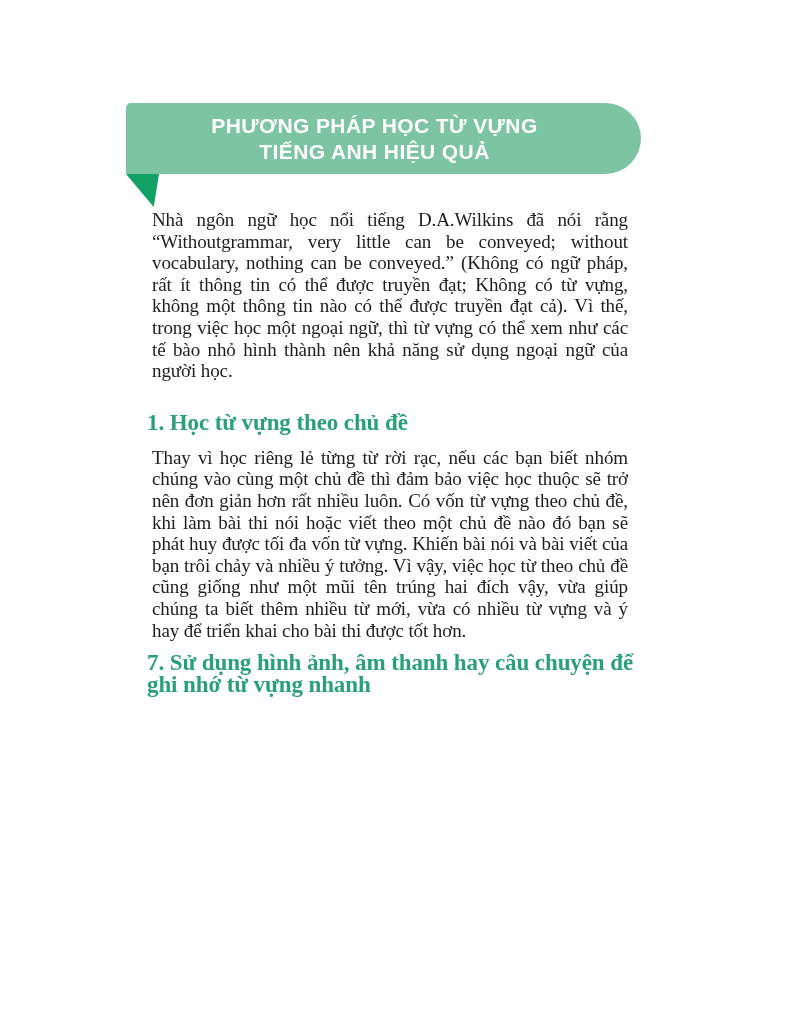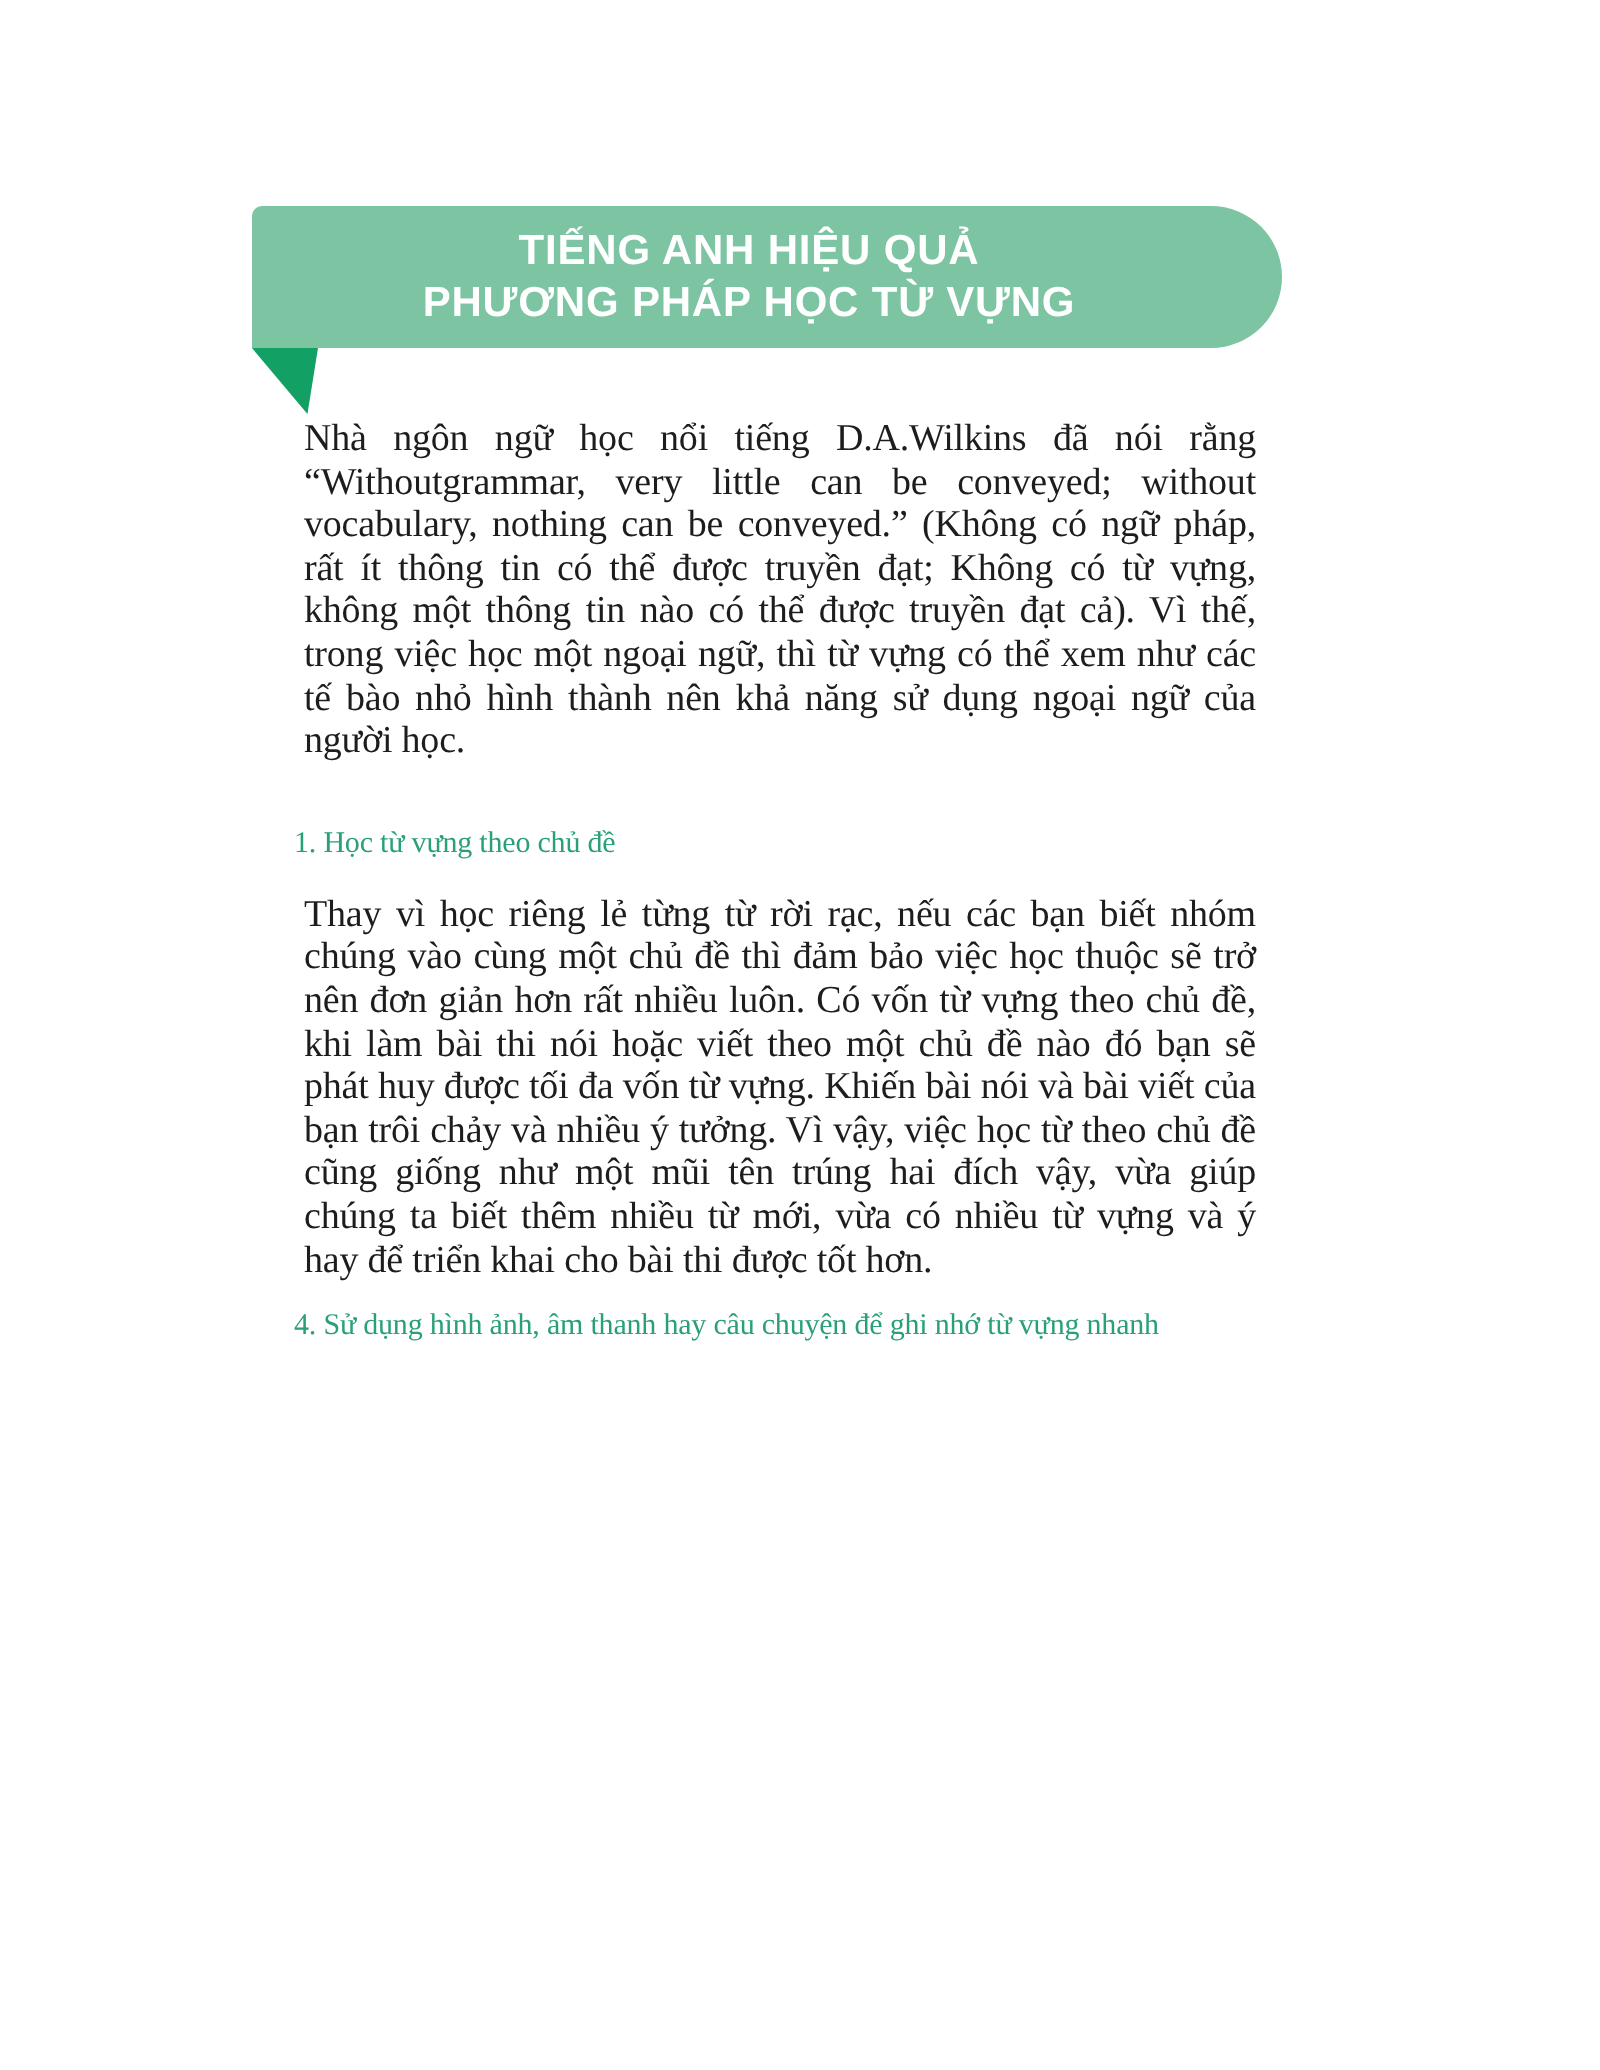--- a/index.html
+++ b/index.html
@@ -49,47 +49,47 @@
     line-height:21.6px;
     letter-spacing:-0.1px;
     color:var(--body-text);
     text-align:justify;
   }
   .content p{margin:5px;}
   .p-intro1{margin-bottom:25px !important;}
   .p-intro2{margin-bottom:0 !important;}
   .h{
     color:var(--heading-green);
-    font-weight:normal;
-    font-size:15px;
+    font-weight:bold;
+    font-size:23px;
     line-height:23px;
     margin:0;
     text-align:justify;
   }
   .h1{margin-top:29px;margin-bottom:13px;}
   .h2{margin-top:11px;margin-bottom:21px;line-height:22px;}
   .p-s1{margin-bottom:0 !important;}
 </style>
 </head>
 <body>
 
 <div class="page">
 
   <div class="banner">
+    <div class="banner-line">PHƯƠNG PHÁP HỌC TỪ VỰNG</div>
     <div class="banner-line">TIẾNG ANH HIỆU QUẢ</div>
-    <div class="banner-line">PHƯƠNG PHÁP HỌC TỪ VỰNG</div>
   </div>
 
   <div class="fold"></div>
 
   <div class="content">
     <p class="p-intro1">Nhà ngôn ngữ học nổi tiếng D.A.Wilkins đã nói rằng “Withoutgrammar, very little can be conveyed; without vocabulary, nothing can be conveyed.” (Không có ngữ pháp, rất ít thông tin có thể được truyền đạt; Không có từ vựng, không một thông tin nào có thể được truyền đạt cả). Vì thế, trong việc học một ngoại ngữ, thì từ vựng có thể xem như các tế bào nhỏ hình thành nên khả năng sử dụng ngoại ngữ của người học.</p>
 
 
     <h2 class="h h1">1. Học từ vựng theo chủ đề</h2>
 
     <p class="p-s1">Thay vì học riêng lẻ từng từ rời rạc, nếu các bạn biết nhóm chúng vào cùng một chủ đề thì đảm bảo việc học thuộc sẽ trở nên đơn giản hơn rất nhiều luôn. Có vốn từ vựng theo chủ đề, khi làm bài thi nói hoặc viết theo một chủ đề nào đó bạn sẽ phát huy được tối đa vốn từ vựng. Khiến bài nói và bài viết của bạn trôi chảy và nhiều ý tưởng. Vì vậy, việc học từ theo chủ đề cũng giống như một mũi tên trúng hai đích vậy, vừa giúp chúng ta biết thêm nhiều từ mới, vừa có nhiều từ vựng và ý hay để triển khai cho bài thi được tốt hơn.</p>
 
-    <h2 class="h h2">4. Sử dụng hình ảnh, âm thanh hay câu chuyện để ghi nhớ từ vựng nhanh</h2>
+    <h2 class="h h2">7. Sử dụng hình ảnh, âm thanh hay câu chuyện để ghi nhớ từ vựng nhanh</h2>
 
   </div>
 
 </div>
 
 </body></html>

